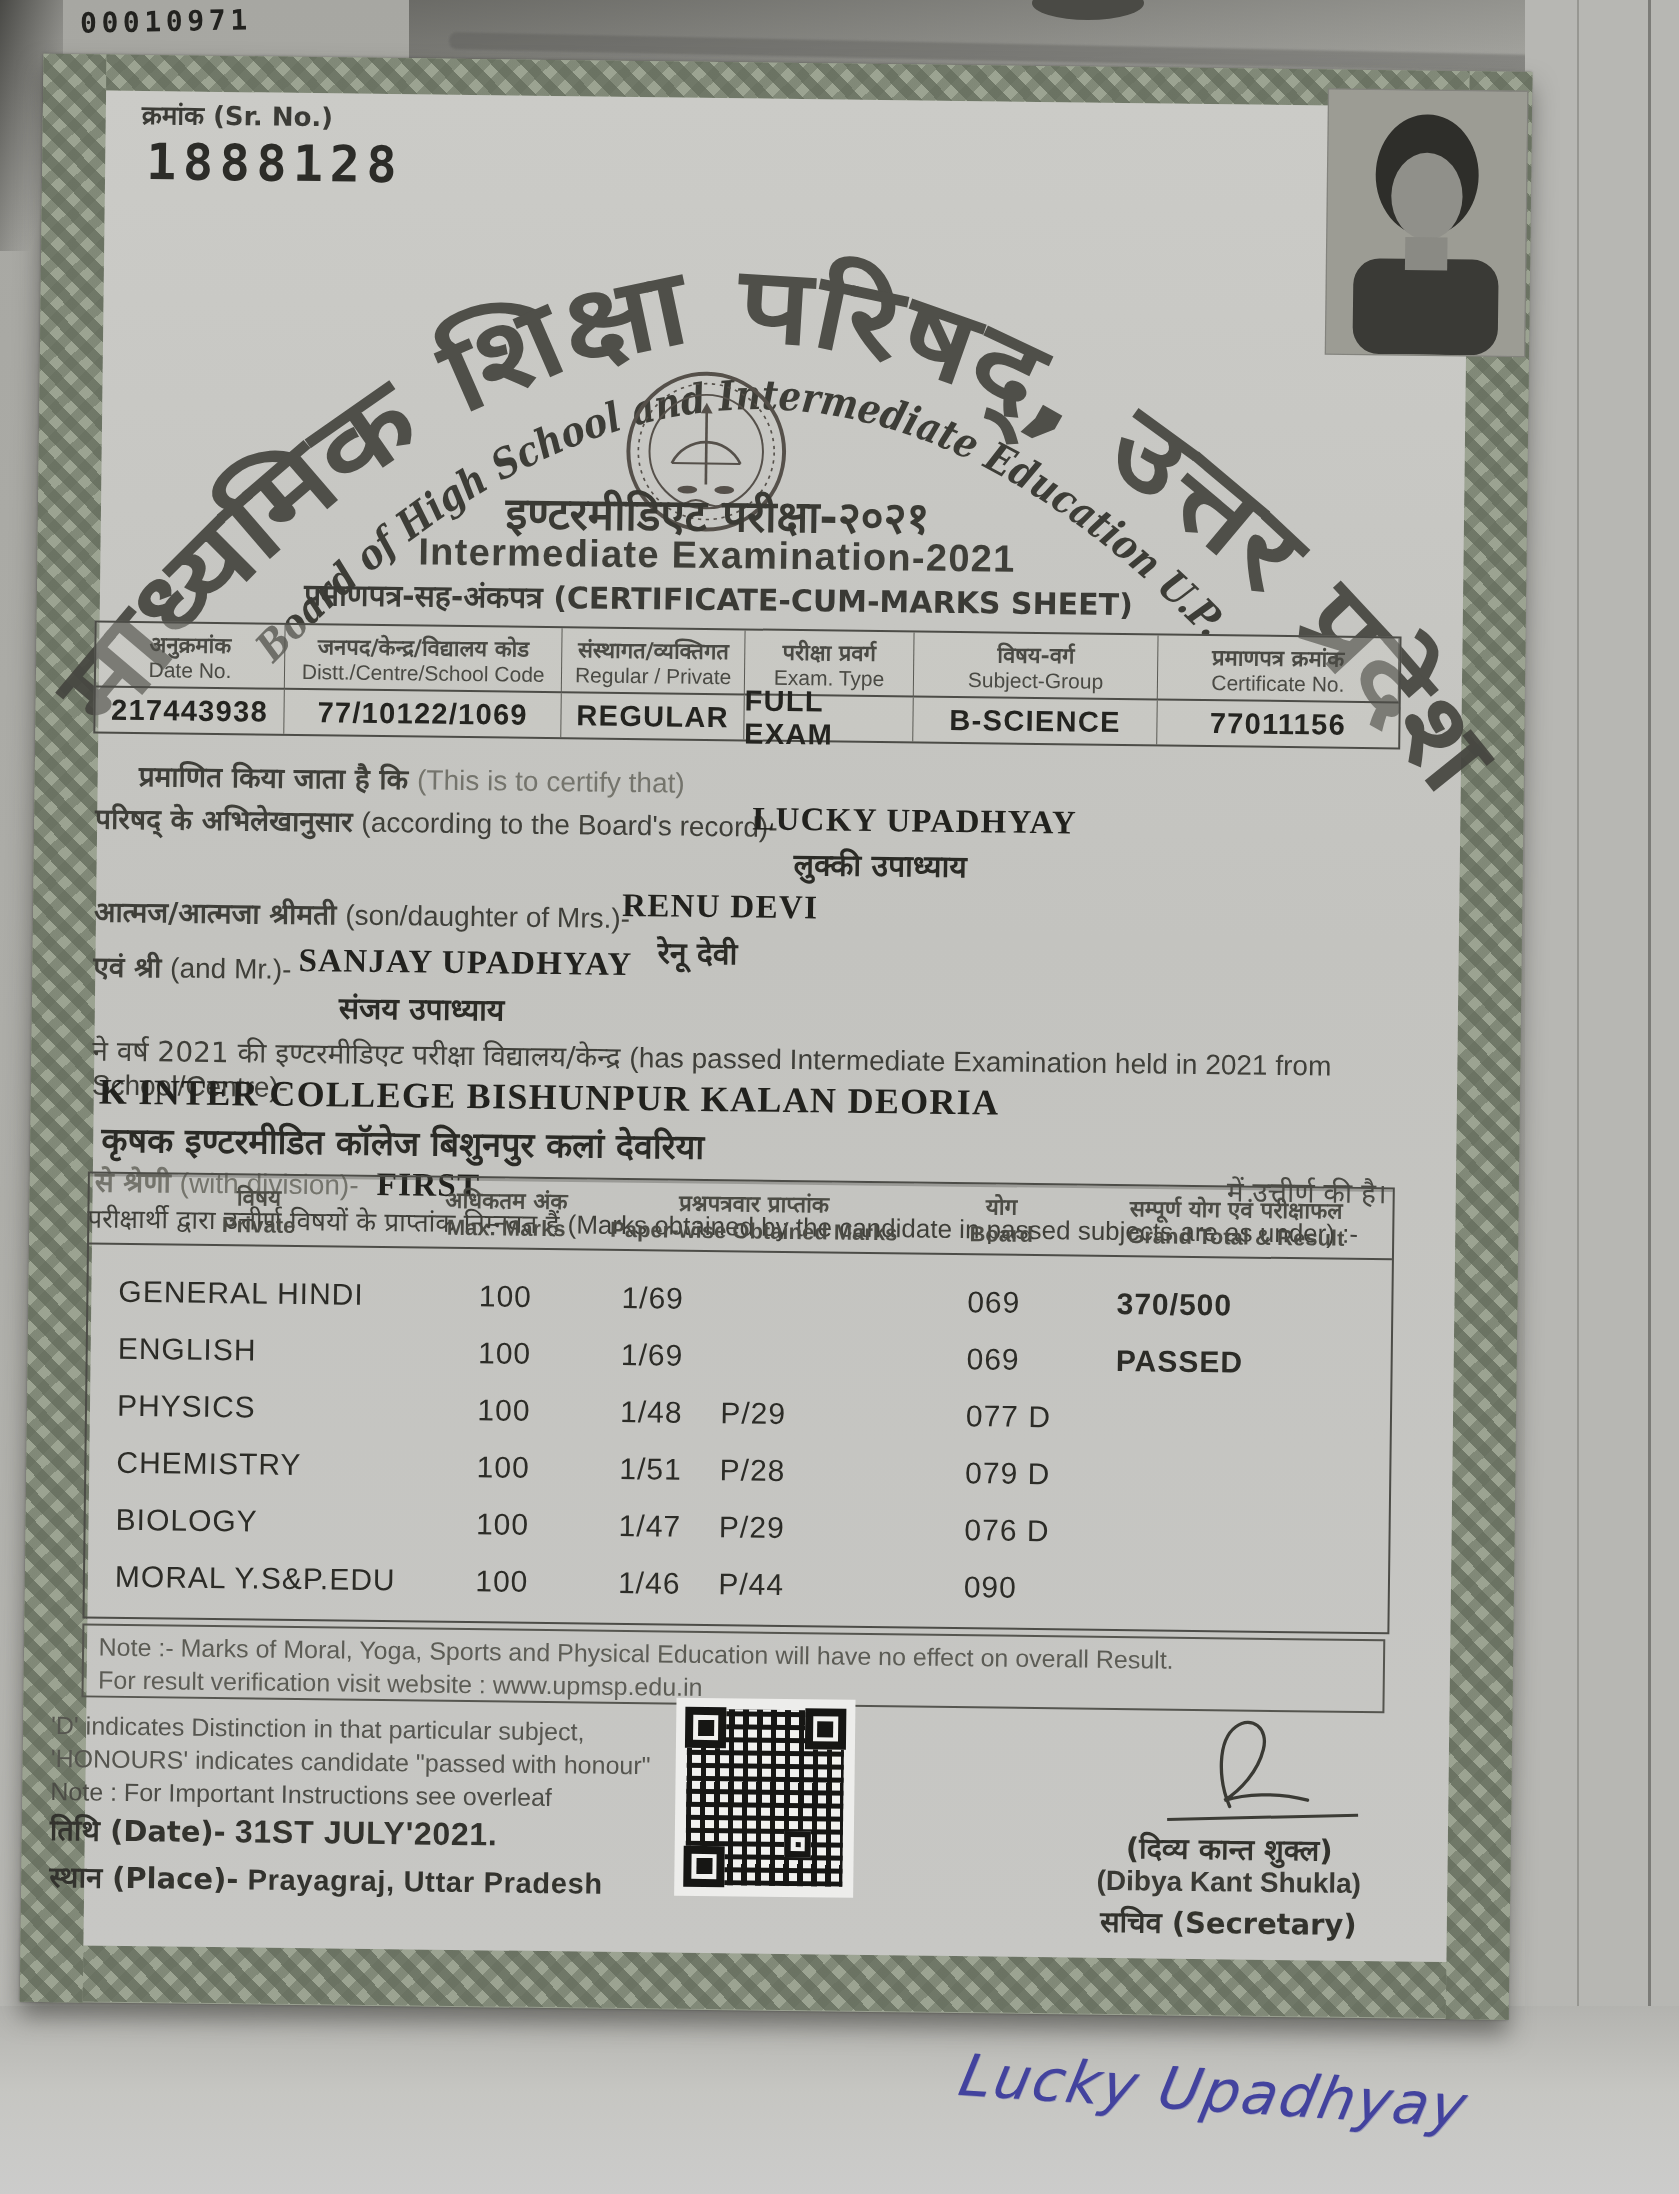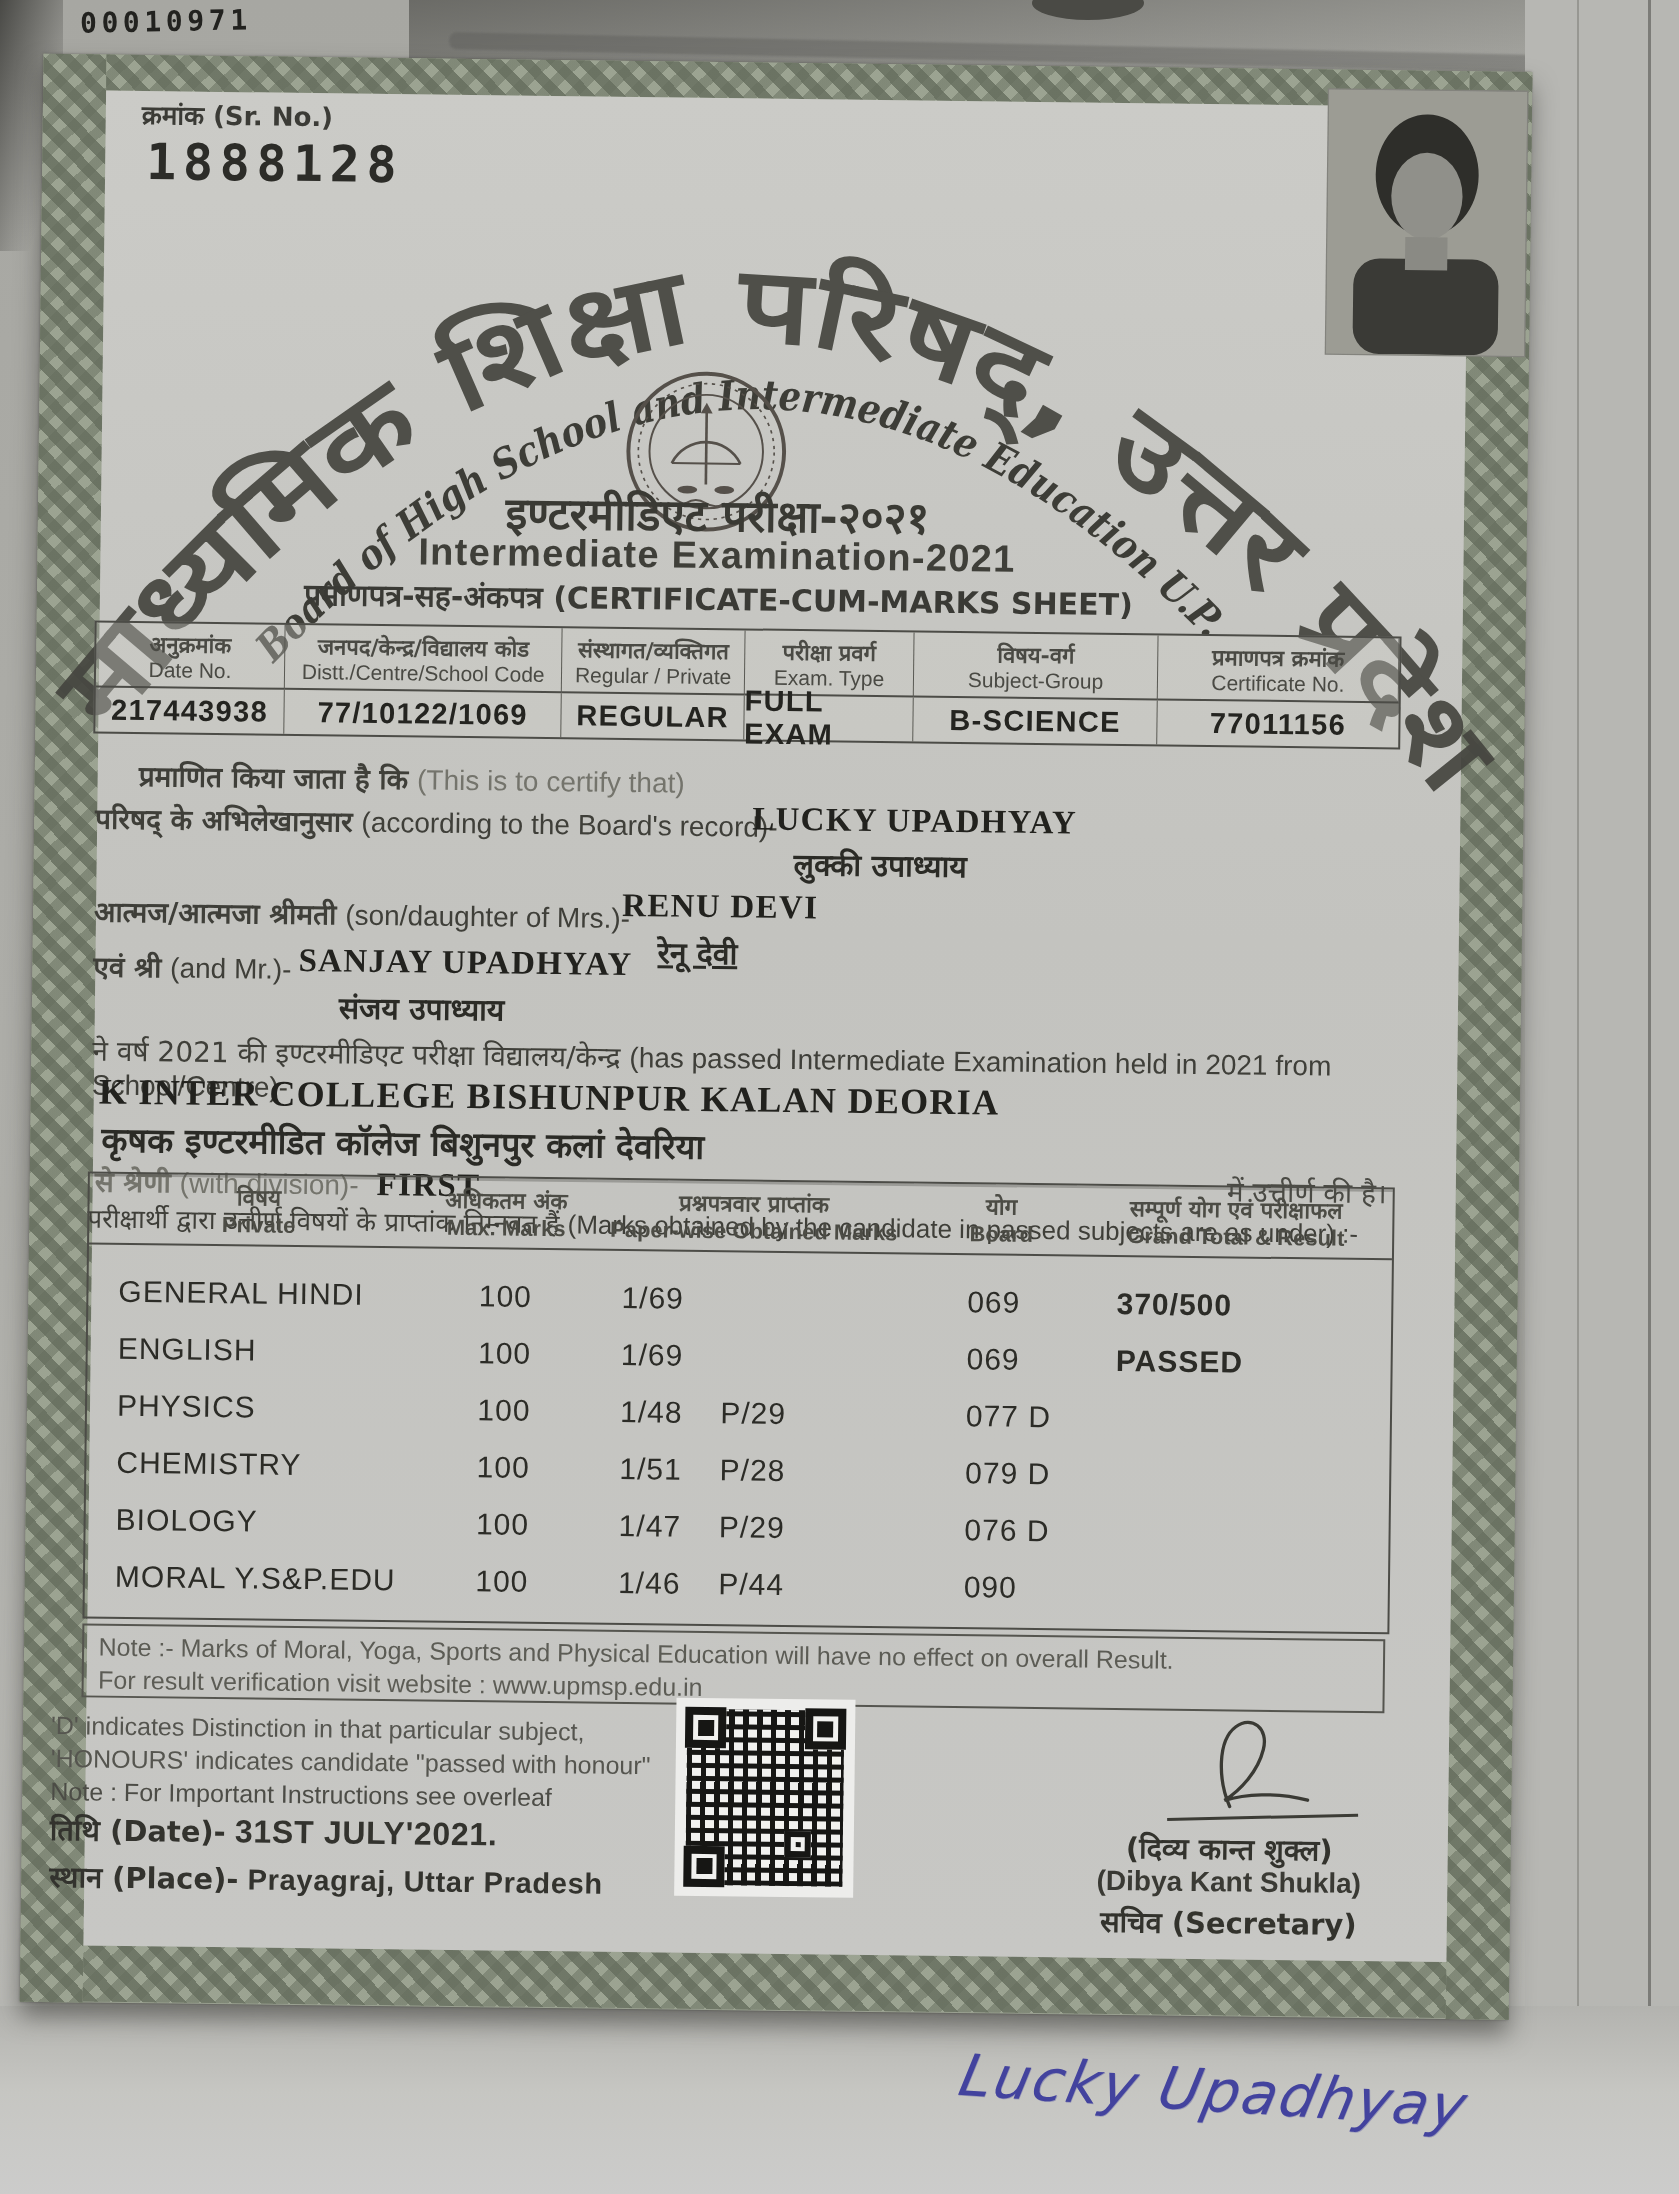--- a/index.html
+++ b/index.html
@@ -239,21 +239,21 @@
     <span class="en">(according to the Board's record)-</span>
   </div>
   <div class="abs name-big" style="left:718px;top:738px;">LUCKY UPADHYAY</div>
   <div class="abs name-hi hi" style="left:760px;top:780px;">लुक्की उपाध्याय</div>
 
   <div class="abs line" style="left:61px;top:837px;">
     <span class="hi bold">आत्मज/आत्मजा श्रीमती</span>
     <span class="en">(son/daughter of Mrs.)-</span>
   </div>
   <div class="abs name-big" style="left:589px;top:826px;">RENU DEVI</div>
-  <div class="abs name-hi hi" style="left:625px;top:870px;text-decoration:underline;">रेनू देवी</div>
+  <div class="abs name-hi hi" style="left:625px;top:870px;">रेनू देवी</div>
 
   <div class="abs line" style="left:61px;top:892px;">
     <span class="hi bold">एवं श्री</span>
     <span class="en">(and Mr.)-</span>
   </div>
   <div class="abs name-big" style="left:266px;top:885px;">SANJAY UPADHYAY</div>
   <div class="abs name-hi hi" style="left:307px;top:929px;">संजय उपाध्याय</div>
 
   <div class="abs line" style="left:61px;top:976px;">
     <span class="hi">ने वर्ष 2021 की इण्टरमीडिएट परीक्षा विद्यालय/केन्द्र</span>

